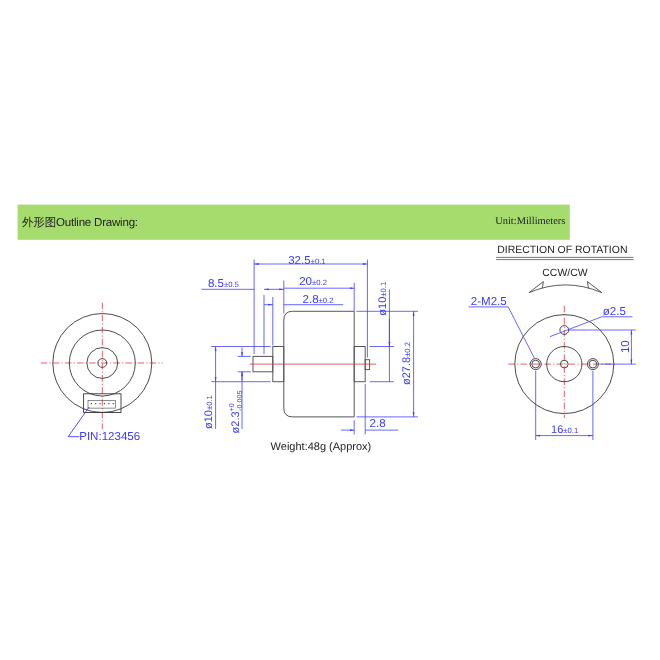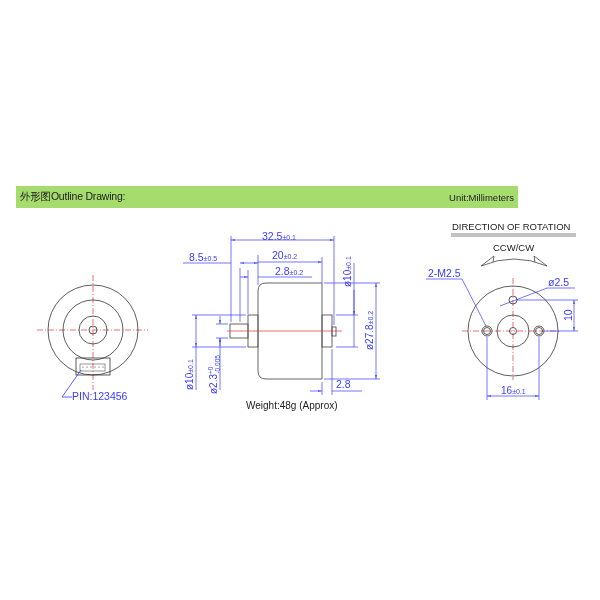--- a/index.html
+++ b/index.html
@@ -1,23 +1,23 @@
 <!DOCTYPE html>
 <html><head>
 <meta charset="utf-8">
 <style>
   html, body { margin: 0; padding: 0; background: #ffffff; }
   body { width: 600px; height: 600px; position: relative; overflow: hidden; font-family: "Liberation Sans", sans-serif; }
   .header-bar {
-    position: absolute; left: 16px; top: 186px; width: 494px; height: 22px;
+    position: absolute; left: 16px; top: 186px; width: 494px; height: 32px;
     background: #a6dc6e; display: flex; align-items: center; justify-content: space-between;
     padding: 0 4px; box-sizing: content-box; font-size: 10.5px; color: #222;
   }
   .header-bar .title { letter-spacing: -0.2px; }
-  .header-bar .unit { font-size: 9.5px; }
+  .header-bar .unit { font-size: 9.5px; font-family: Liberation Serif, serif; }
   svg.drawing { position: absolute; left: 0; top: 0; width: 600px; height: 600px; }
   .dim { fill: #3a3aff; font-family: "Liberation Sans", sans-serif; }
   .blk { fill: #222; font-family: "Liberation Sans", sans-serif; }
 </style>
 </head>
 <body>
 
 <div class="header-bar">
   <span class="title">外形图Outline Drawing:</span>
   <span class="unit">Unit:Millimeters</span>

